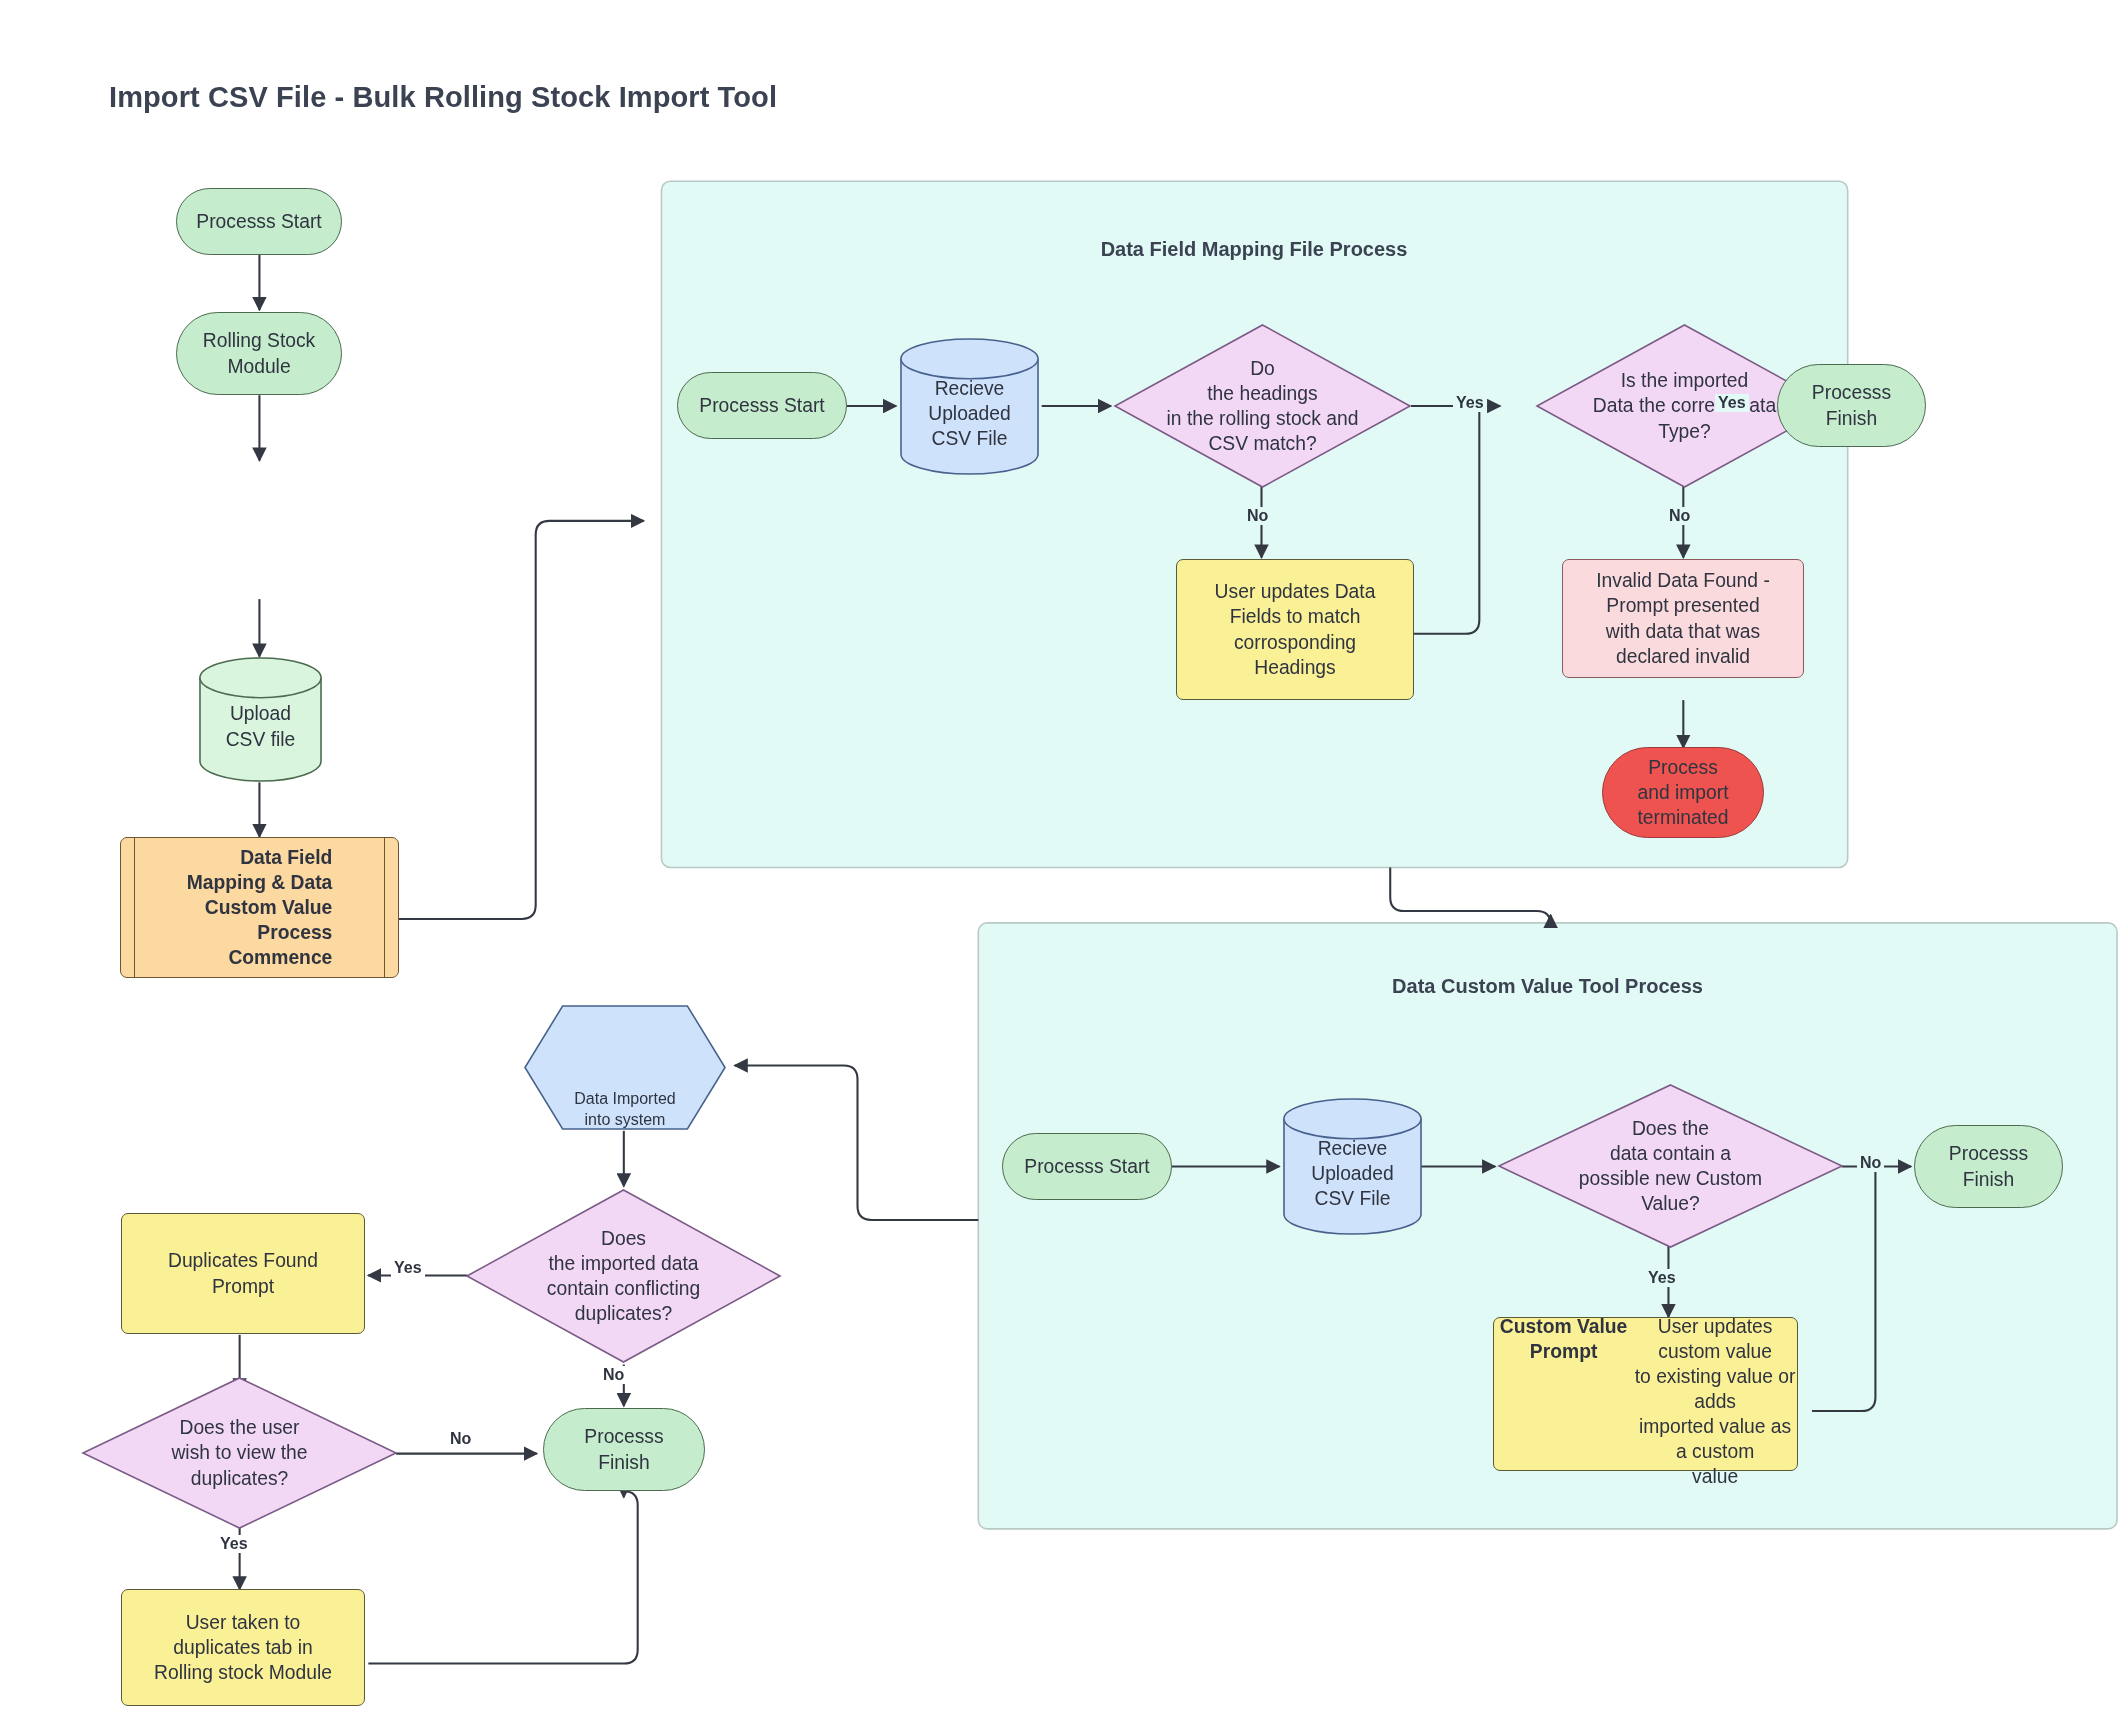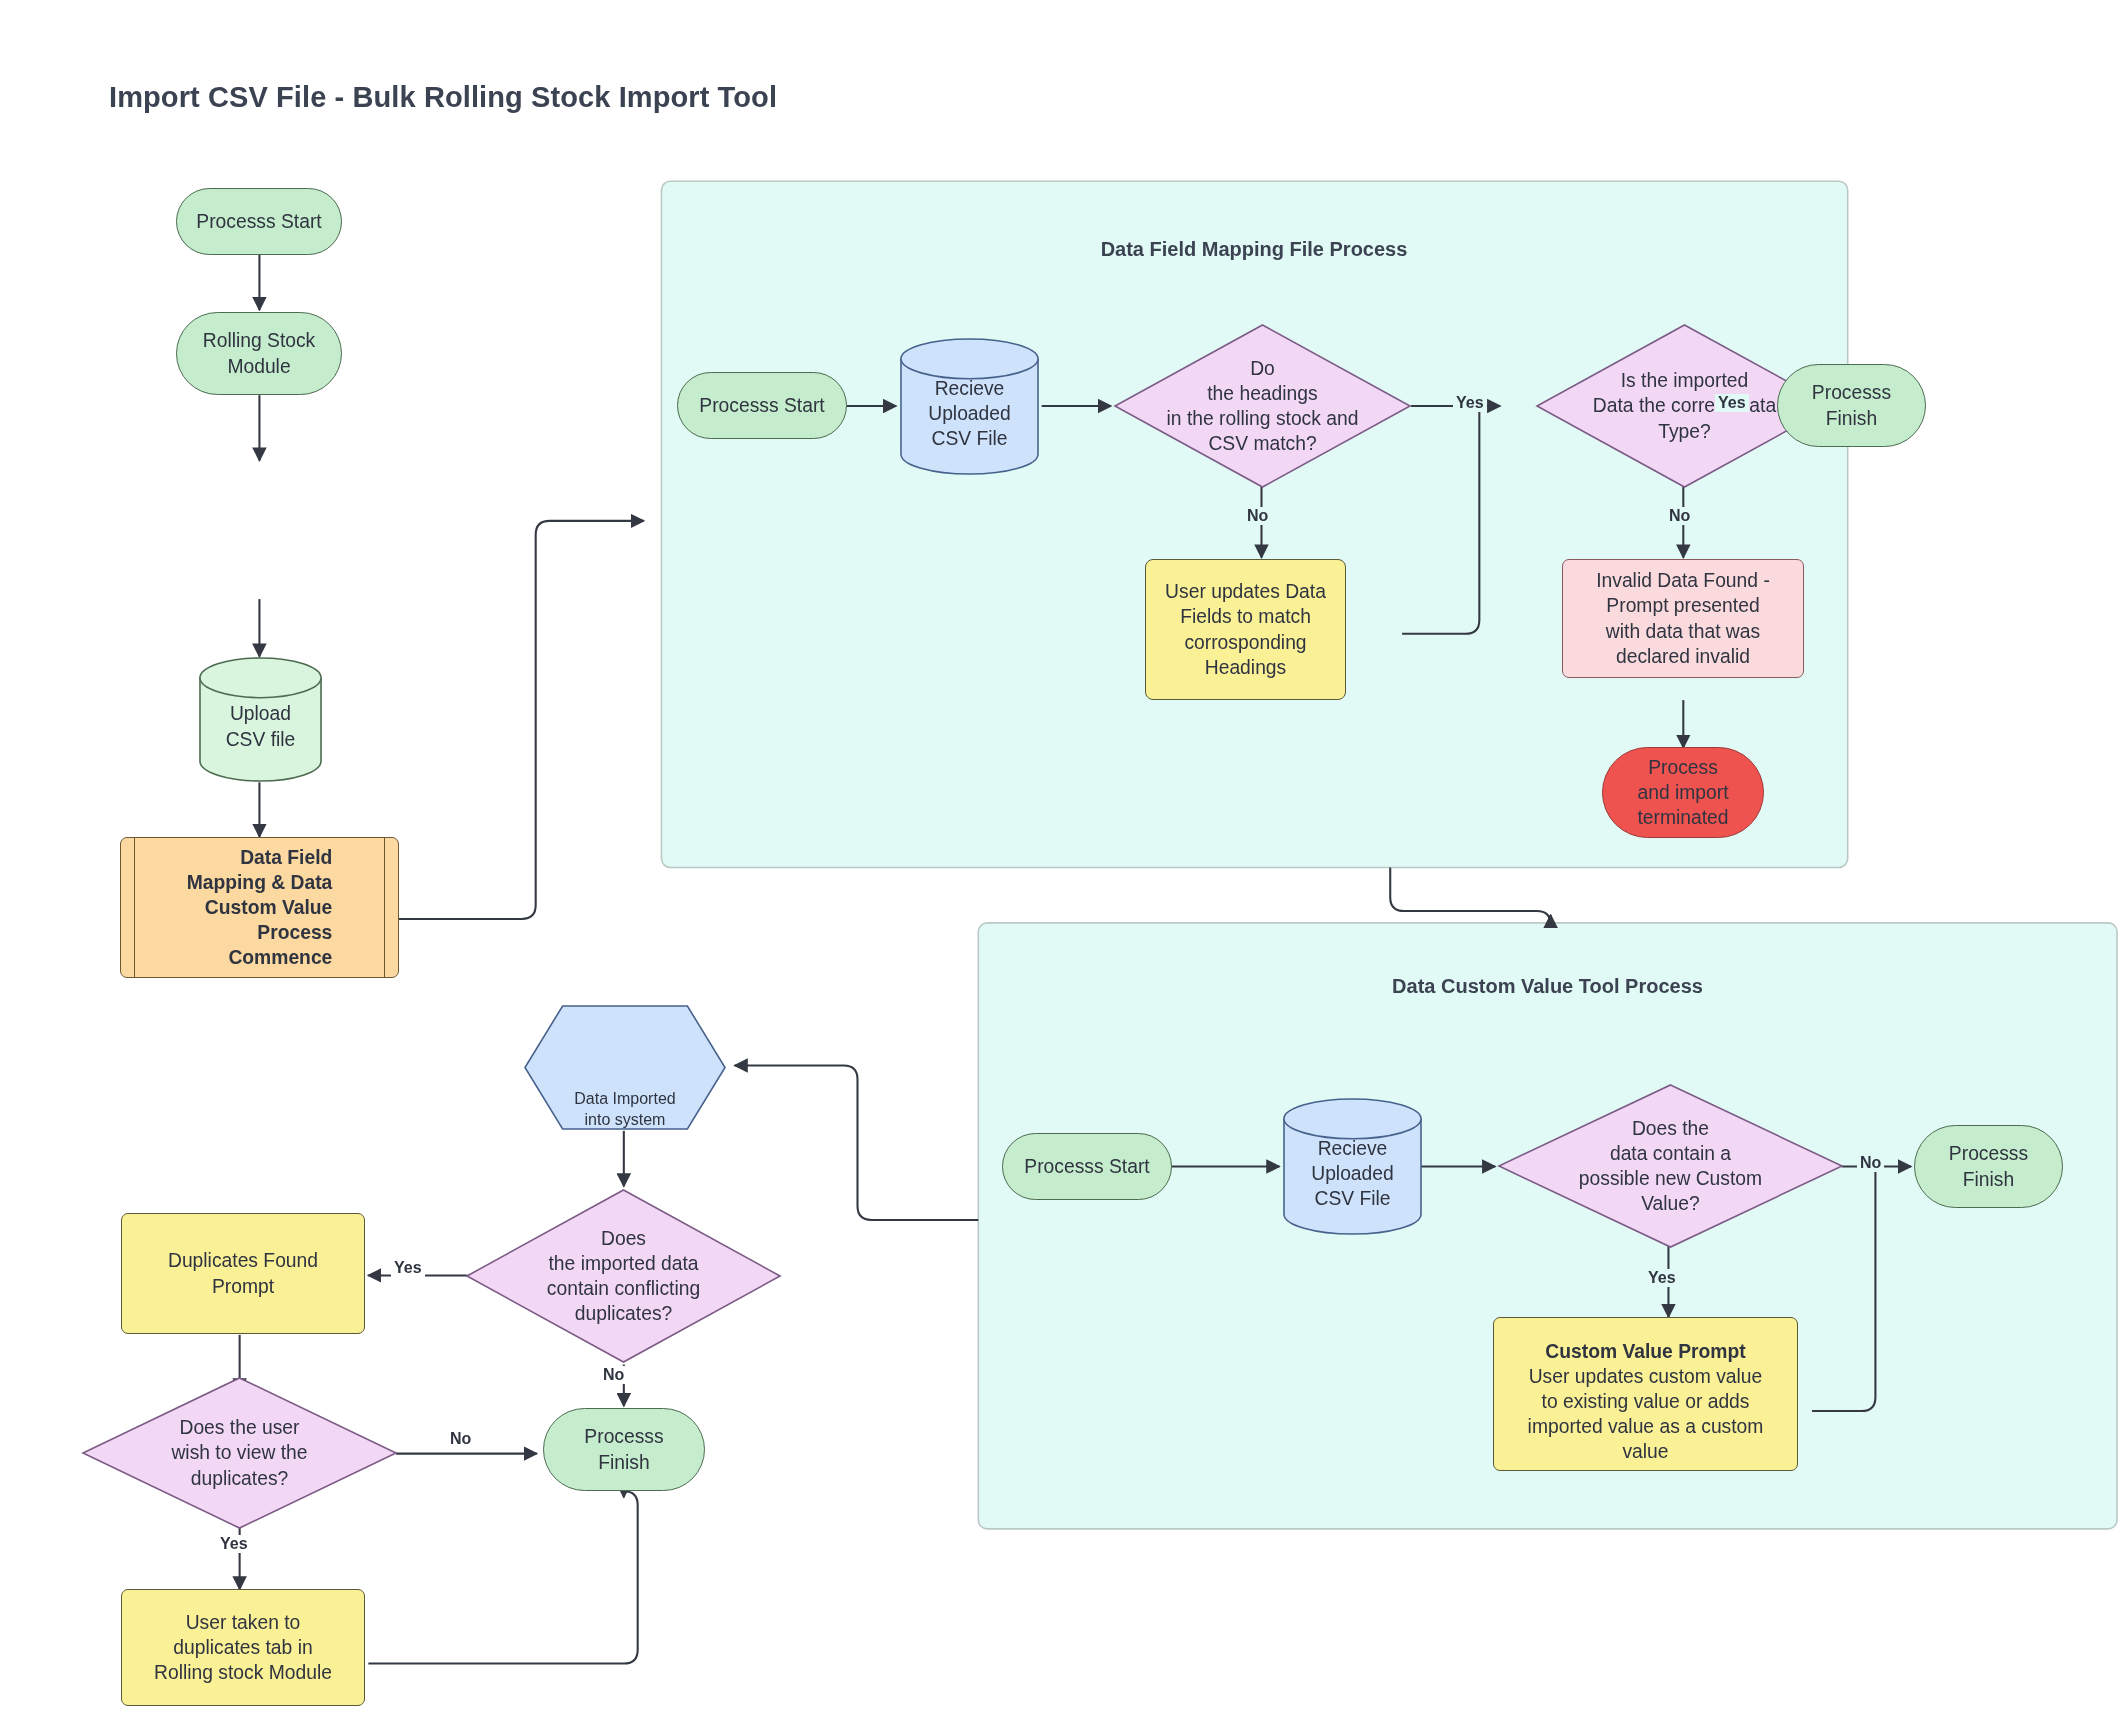--- a/index.html
+++ b/index.html
@@ -263,21 +263,21 @@
       <polygon class="dia-purple" points="151,2 300,84 151,166 2,84"></polygon>
     </svg>
     <div class="dtext">
       <span class="node-text">Do
 the headings
 in the rolling stock and
 CSV match?</span>
     </div>
   </div>
 
-  <div class="node rect" style="left:1145px;top:559px;width:201px;height:141px;border-radius:8px;">
+  <div class="node rect" style="left:1176px;top:559px;width:238px;height:141px;">
     <span class="node-text">User updates Data
 Fields to match
 corrosponding
 Headings</span>
   </div>
 
   <div class="diamond-wrap" style="left:1535px;top:323px;width:299px;height:166px;">
     <svg viewBox="0 0 302 168" preserveAspectRatio="none">
       <polygon class="dia-purple" points="151,2 300,84 151,166 2,84"></polygon>
     </svg>
@@ -333,21 +333,21 @@
     </svg>
     <div class="dtext">
       <span class="node-text">Does the
 data contain a
 possible new Custom
 Value?</span>
     </div>
   </div>
 
   <div class="node rect" style="left:1493px;top:1317px;width:305px;height:154px;">
-    <div class="dtext" style="position:static;display:flex;flex-direction:column;width:100%;margin-top:15px;">
+    <div class="dtext" style="position:static;display:flex;width:100%;margin-top:15px;">
       <b>Custom Value Prompt</b>
       <span class="node-text">User updates custom value
 to existing value or adds
 imported value as a custom
 value</span>
     </div>
   </div>
 
   <div class="node stadium" style="left:1914px;top:1125px;width:149px;height:83px;">
     <span class="node-text">Processs

